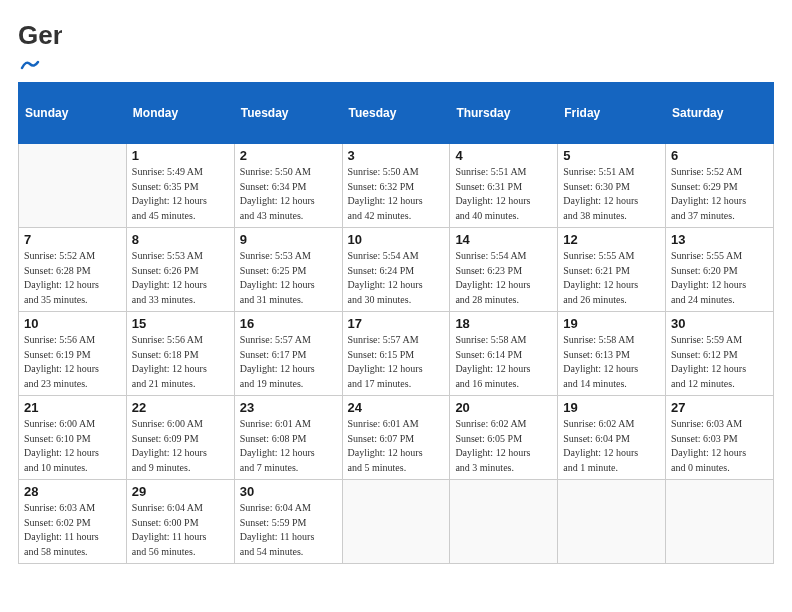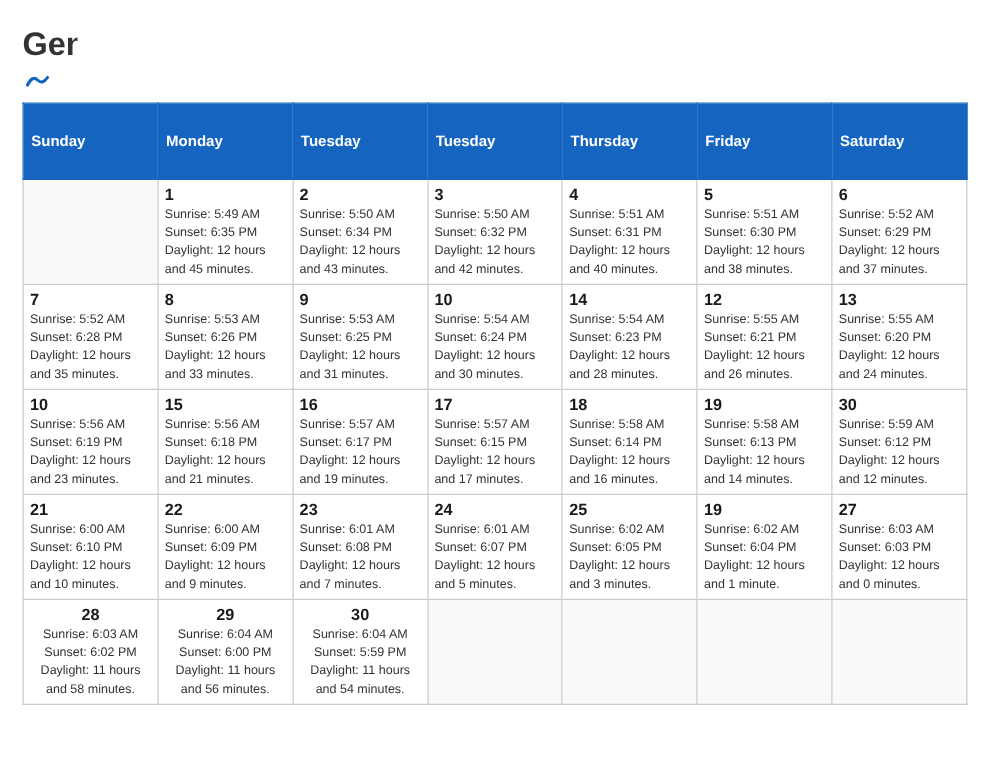--- a/index.html
+++ b/index.html
@@ -73,24 +73,24 @@
       font-size: 13px;
       font-weight: bold;
       color: #1a1a1a;
       display: block;
       margin-bottom: 2px;
     }
     .day-info {
       color: #333;
       font-size: 10px;
       line-height: 1.45;
+      font-family: Liberation Serif, serif;
     }
     .last-row td {
       height: 70px;
-      text-align: center;
     }
   </style>
 </head>
 <body>
 
 <div class="page">
   <div class="header">
     <div class="logo">
       <div class="logo-row">
         <svg width="44" height="38" viewBox="0 0 44 38">
@@ -225,21 +225,21 @@
           </td>
           <td>
             <span class="day-num">23</span>
             <div class="day-info">Sunrise: 6:01 AM<br>Sunset: 6:08 PM<br>Daylight: 12 hours<br>and 7 minutes.</div>
           </td>
           <td>
             <span class="day-num">24</span>
             <div class="day-info">Sunrise: 6:01 AM<br>Sunset: 6:07 PM<br>Daylight: 12 hours<br>and 5 minutes.</div>
           </td>
           <td>
-            <span class="day-num">25</span>
+            <span class="day-num">20</span>
             <div class="day-info">Sunrise: 6:02 AM<br>Sunset: 6:05 PM<br>Daylight: 12 hours<br>and 3 minutes.</div>
           </td>
           <td>
             <span class="day-num">19</span>
             <div class="day-info">Sunrise: 6:02 AM<br>Sunset: 6:04 PM<br>Daylight: 12 hours<br>and 1 minute.</div>
           </td>
           <td>
             <span class="day-num">27</span>
             <div class="day-info">Sunrise: 6:03 AM<br>Sunset: 6:03 PM<br>Daylight: 12 hours<br>and 0 minutes.</div>
           </td>

